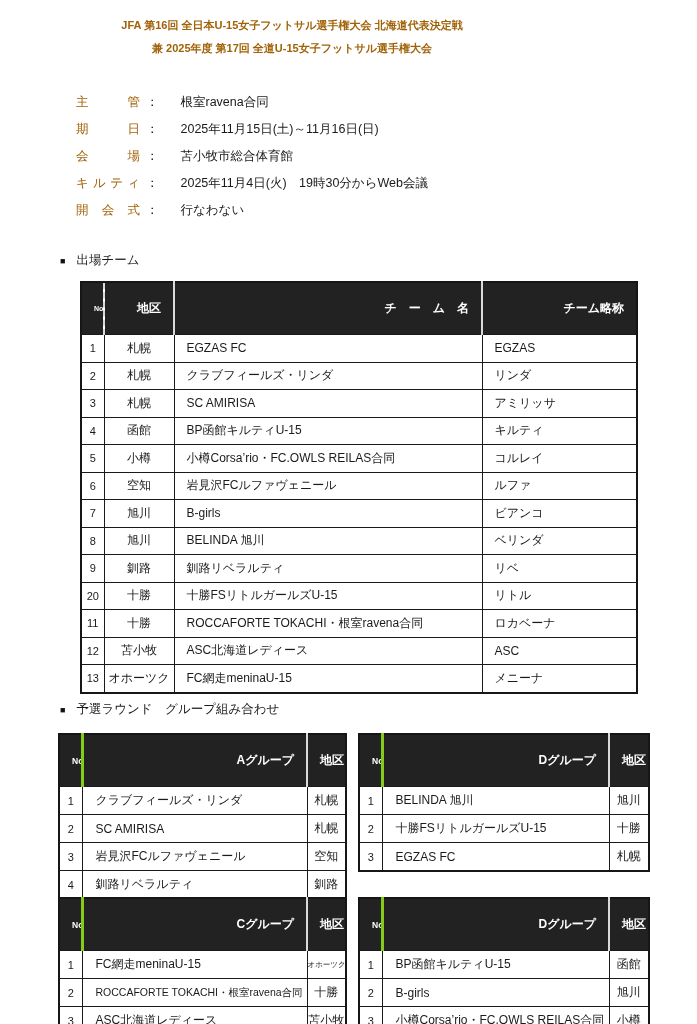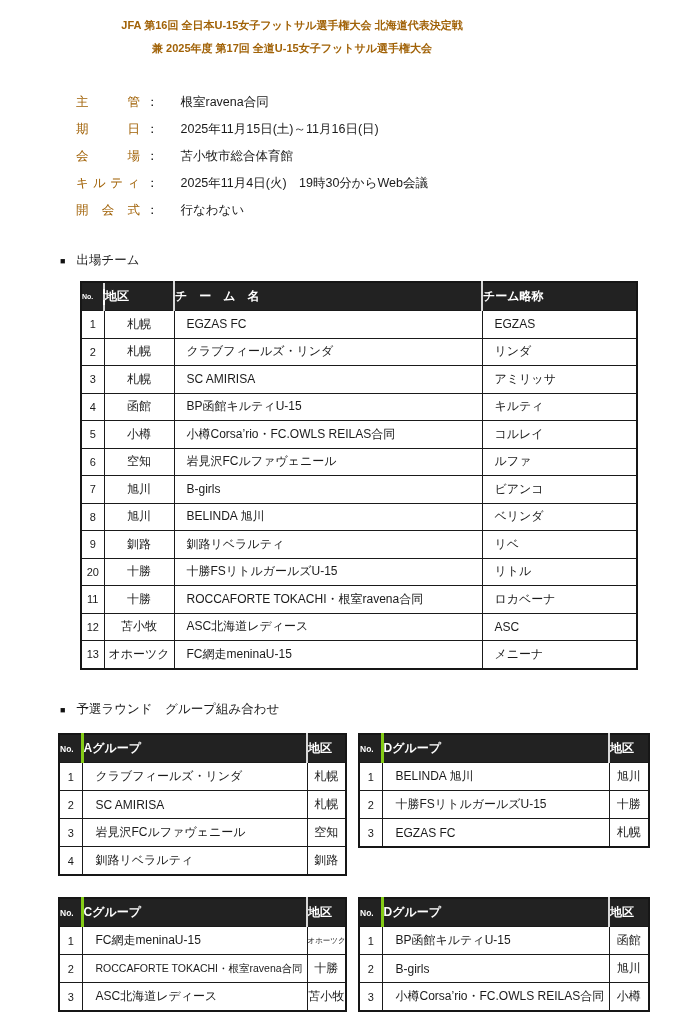--- a/index.html
+++ b/index.html
@@ -27,21 +27,21 @@
     position:absolute; left:60px; font-size:12.5px; color:#1a1a1a;
     display:flex; align-items:center; white-space:pre;
   }
   .section-heading .bullet { font-size:9px; margin-right:11px; color:#111; }
   .heading-teams  { top:252px; }
   .heading-groups { top:701px; }
   
   table { border-collapse:collapse; table-layout:fixed; position:absolute; background:#fff; }
   th {
     background:#222222; color:#ffffff; font-weight:bold; font-size:12px;
-    height:27px; padding:0; text-align:left; white-space:nowrap; overflow:hidden;
+    height:27px; padding:12px; text-align:right; white-space:nowrap; overflow:hidden;
   }
   td {
     border:1.5px solid #1a1a1a; font-size:12px; color:#1a1a1a;
     padding:0; white-space:nowrap; overflow:hidden; vertical-align:middle;
   }
   
   .main-table { left:80px; top:281px; width:556px; border:2.5px solid #161616; }
   .main-table thead th + th { border-left:2px solid #d9d9d9; }
   .main-table thead th:nth-child(2) { border-left-style:dashed; }
   .main-table .th-no { font-size:7px; }

